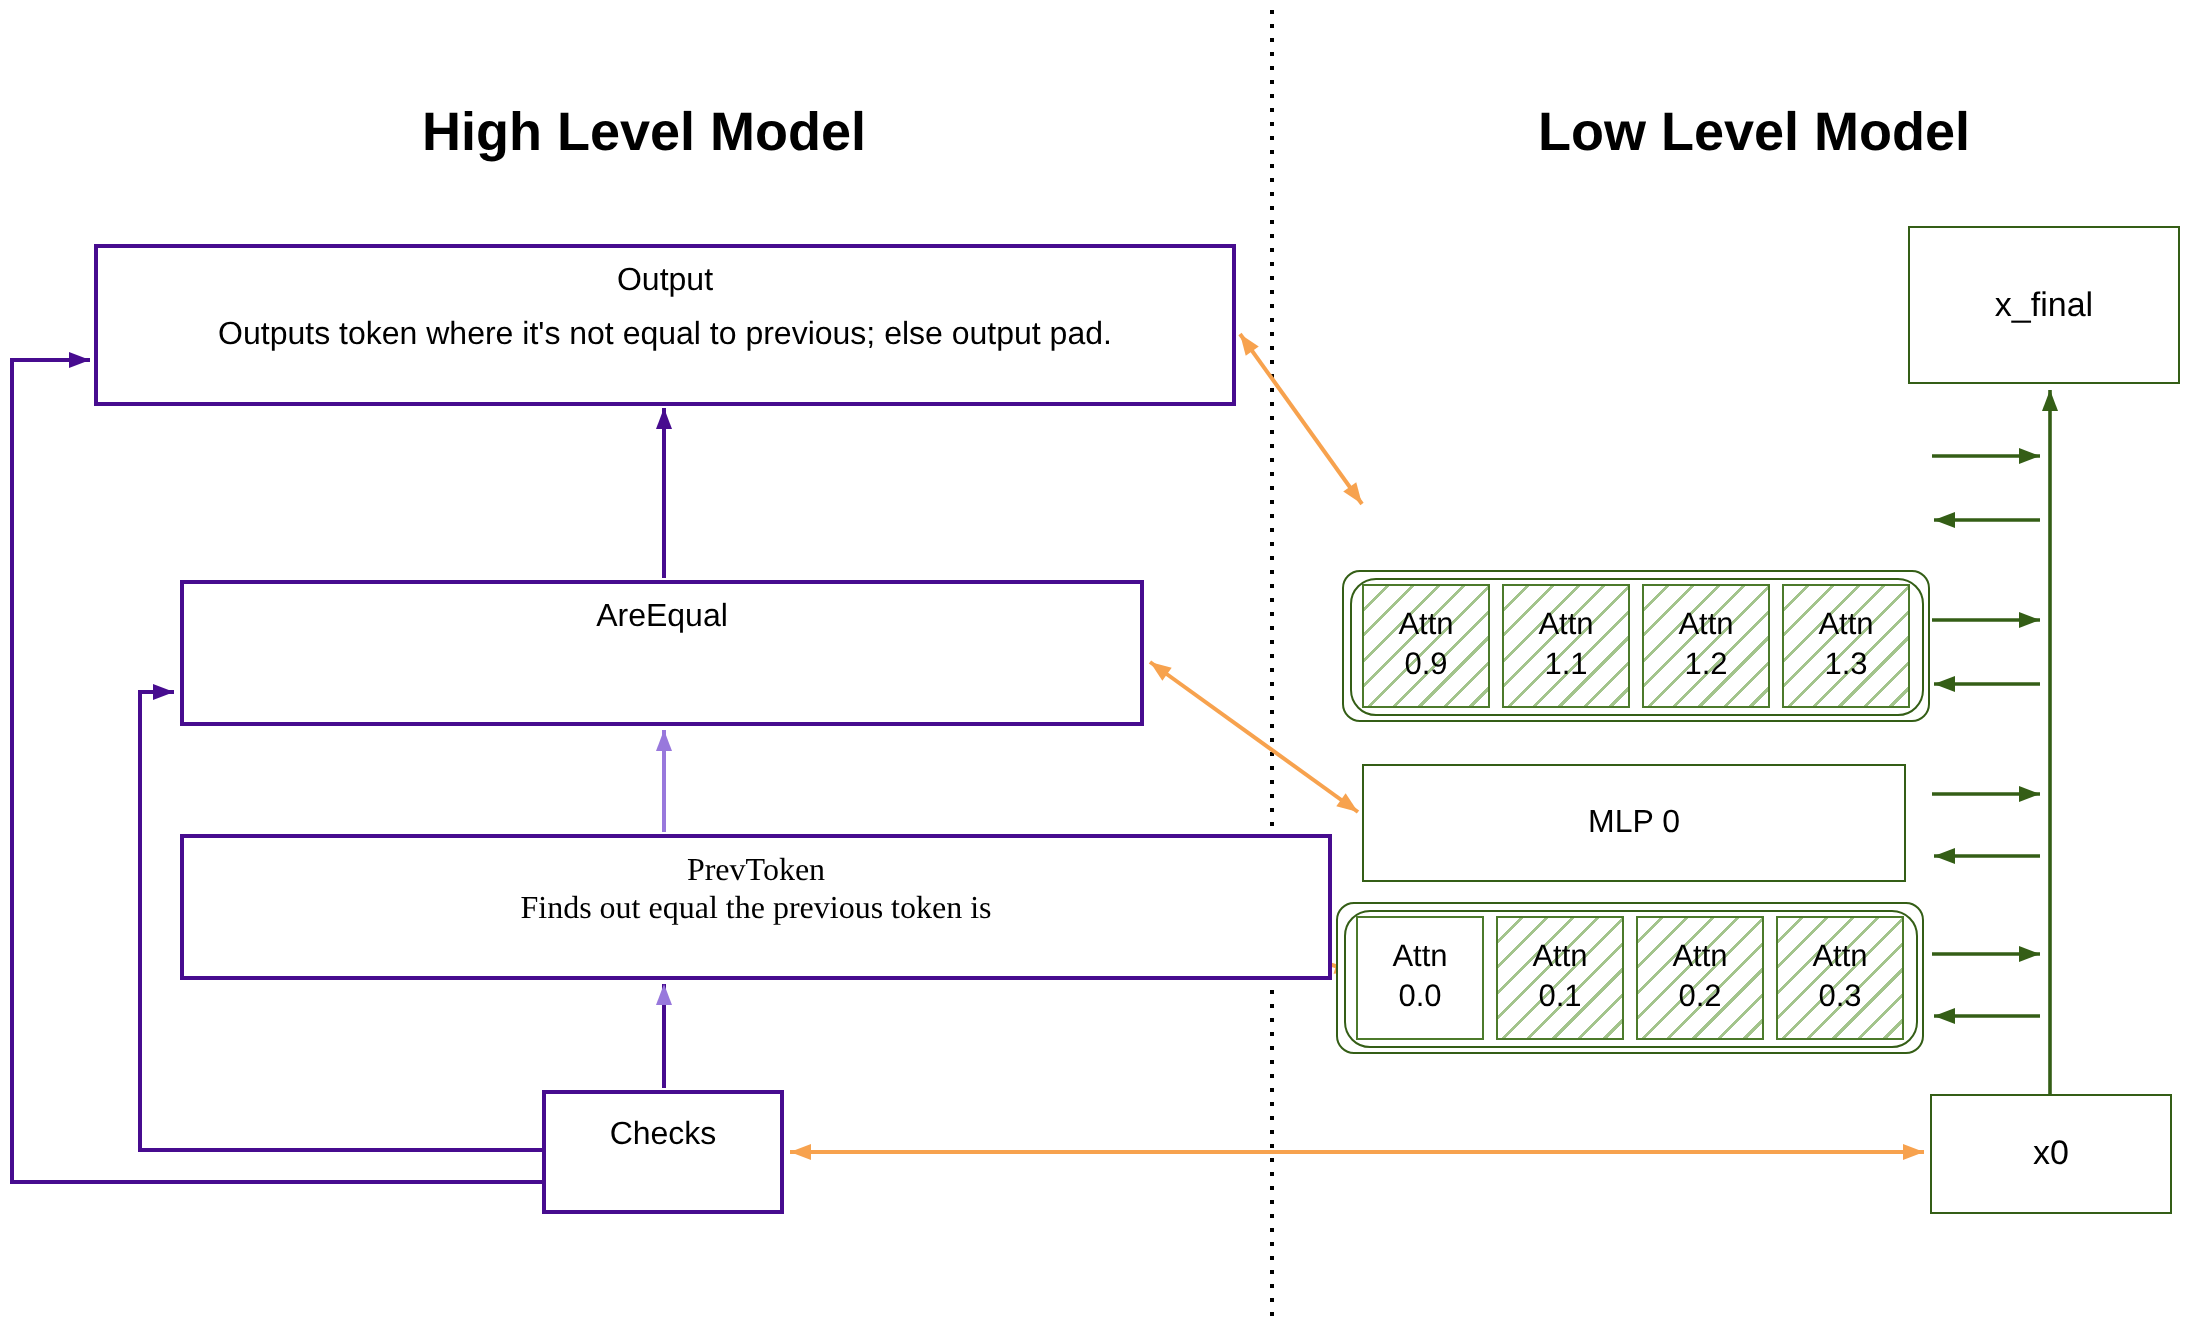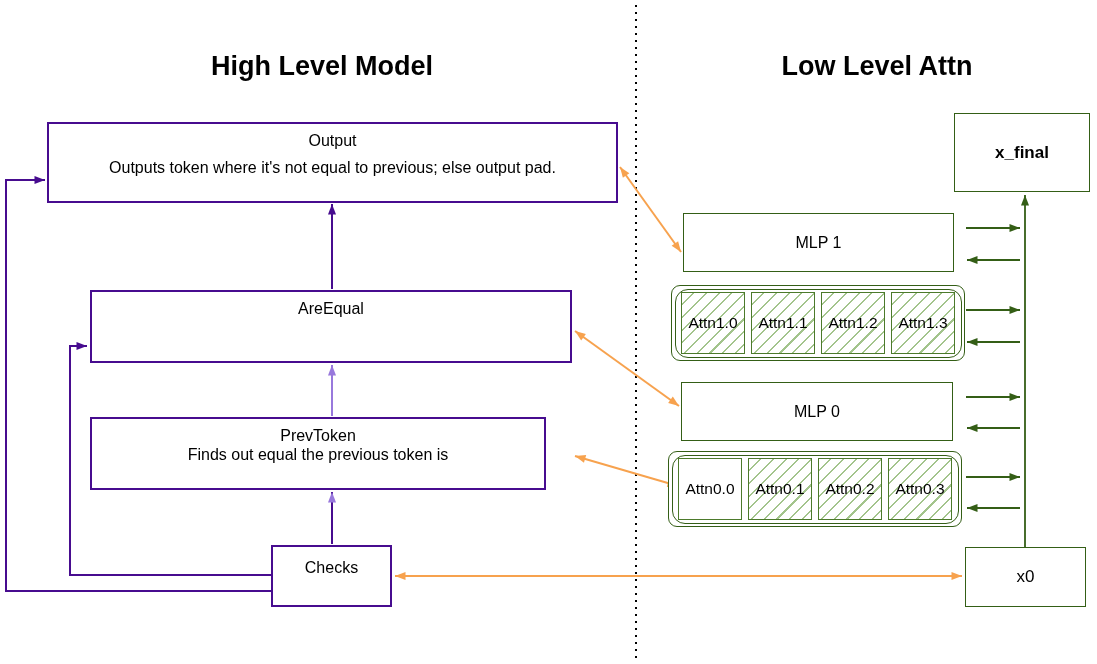--- a/index.html
+++ b/index.html
@@ -25,45 +25,45 @@
 
   .pbox{
     position:absolute;box-sizing:border-box;border:2px solid var(--purple);background:#fff;
     display:flex;flex-direction:column;justify-content:space-between;align-items:center;
     text-align:center;font-size:16px;padding:8px 10px 24px 10px;
   }
   .pbox .btitle{white-space:nowrap;}
   .pbox .bdesc{white-space:nowrap;}
   .box-output{left:47px;top:122px;width:571px;height:81px;}
   .box-areequal{left:90px;top:290px;width:482px;height:73px;gap:48px;}
-  .box-prevtoken{left:90px;top:417px;width:456px;height:73px;}
+  .box-prevtoken{left:90px;top:417px;width:576px;height:73px;font-family:Liberation Serif, serif;}
   .box-input{left:271px;top:545px;width:121px;height:62px;justify-content:center;}
 
   .gbox{
     position:absolute;box-sizing:border-box;border:1.5px solid var(--green);background:#fff;
     display:flex;align-items:center;justify-content:center;text-align:center;font-size:16px;
   }
   .box-mlp1{left:683px;top:213px;width:271px;height:59px;}
   .box-mlp0{left:681px;top:382px;width:272px;height:59px;}
-  .box-xfinal{left:954px;top:113px;width:136px;height:79px;font-size:17px;font-weight:bold;}
+  .box-xfinal{left:954px;top:113px;width:136px;height:79px;font-size:17px;}
   .box-x0{left:965px;top:547px;width:121px;height:60px;font-size:17px;justify-content:center;}
 
   .gcontainer{
     position:absolute;box-sizing:border-box;border:1.5px solid var(--green);
     border-radius:9px;background:#fff;
   }
   .attn1-container{left:671px;top:285px;width:294px;height:76px;}
   .attn0-container{left:668px;top:451px;width:294px;height:76px;}
   .ginner{
     position:absolute;inset:2.5px;border:1.5px solid var(--green);border-radius:13px;
     display:flex;align-items:center;justify-content:center;gap:6px;box-sizing:border-box;
   }
   .attn-cell{
     width:64px;height:62px;box-sizing:border-box;border:1.5px solid var(--green_mid);
-    display:flex;flex-direction:row;align-items:center;justify-content:center;
+    display:flex;flex-direction:column;align-items:center;justify-content:center;
     font-size:15.5px;line-height:1.3;background:#fff;text-align:center;
   }
   .attn-cell.hatched{
     background-image:repeating-linear-gradient(135deg,
       transparent 0px, transparent 7.5px,
       var(--green_hatch) 7.5px, var(--green_hatch) 9px);
   }
 </style>
 </head>
 <body>
@@ -106,21 +106,21 @@
     <line x1="1020" y1="260" x2="967" y2="260" class="s-green" marker-end="url(#ah-g)"></line>
     <line x1="966" y1="310" x2="1020" y2="310" class="s-green" marker-end="url(#ah-g)"></line>
     <line x1="1020" y1="342" x2="967" y2="342" class="s-green" marker-end="url(#ah-g)"></line>
     <line x1="966" y1="397" x2="1020" y2="397" class="s-green" marker-end="url(#ah-g)"></line>
     <line x1="1020" y1="428" x2="967" y2="428" class="s-green" marker-end="url(#ah-g)"></line>
     <line x1="966" y1="477" x2="1020" y2="477" class="s-green" marker-end="url(#ah-g)"></line>
     <line x1="1020" y1="508" x2="967" y2="508" class="s-green" marker-end="url(#ah-g)"></line>
   </svg>
 
   <div class="title title-high">High Level Model</div>
-  <div class="title title-low">Low Level Attn</div>
+  <div class="title title-low">Low Level Model</div>
 
   <div class="pbox box-output">
     <div class="btitle">Output</div>
     <div class="bdesc">Outputs token where it's not equal to previous; else output pad.</div>
   </div>
 
   <div class="pbox box-areequal">
     <div class="btitle">AreEqual</div>
   </div>
 
@@ -130,29 +130,26 @@
   </div>
 
   <div class="pbox box-input">
     <div class="btitle">Checks</div>
   </div>
 
   <div class="gbox box-xfinal">
     <span>x_final</span>
   </div>
 
-  <div class="gbox box-mlp1">
-    <span>MLP 1</span>
-  </div>
 
   <div class="gcontainer attn1-container">
     <div class="ginner">
       <div class="attn-cell hatched">
         <div>Attn</div>
-        <div>1.0</div>
+        <div>0.9</div>
       </div>
       <div class="attn-cell hatched">
         <div>Attn</div>
         <div>1.1</div>
       </div>
       <div class="attn-cell hatched">
         <div>Attn</div>
         <div>1.2</div>
       </div>
       <div class="attn-cell hatched">

